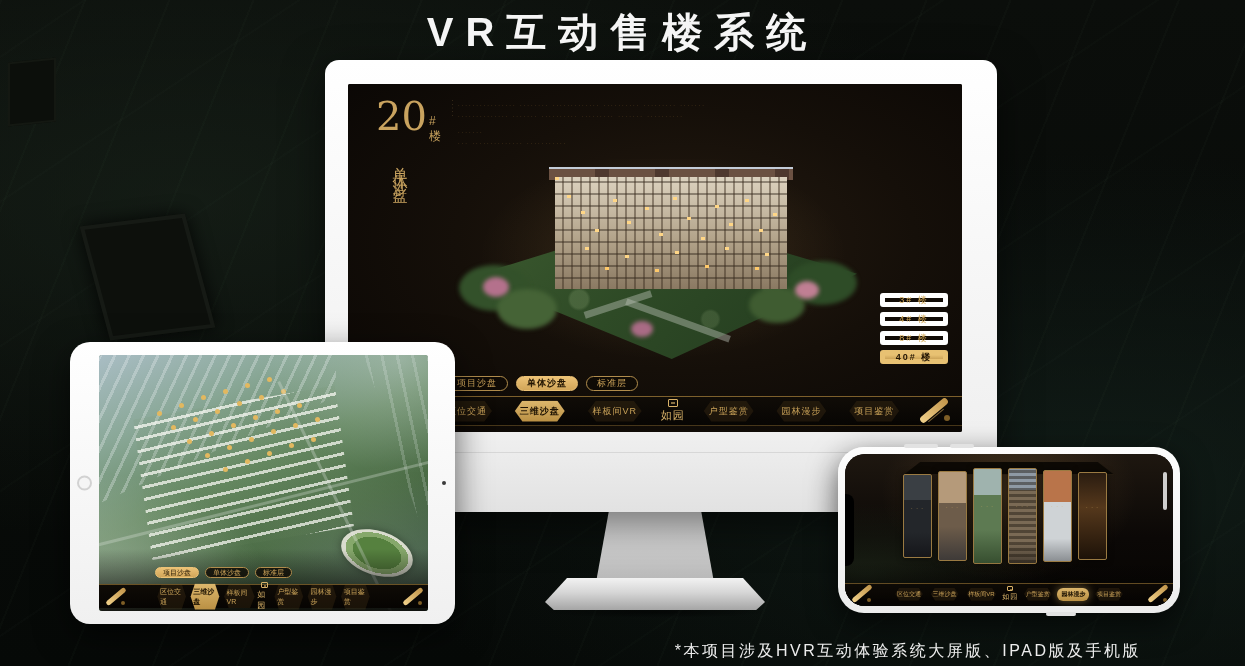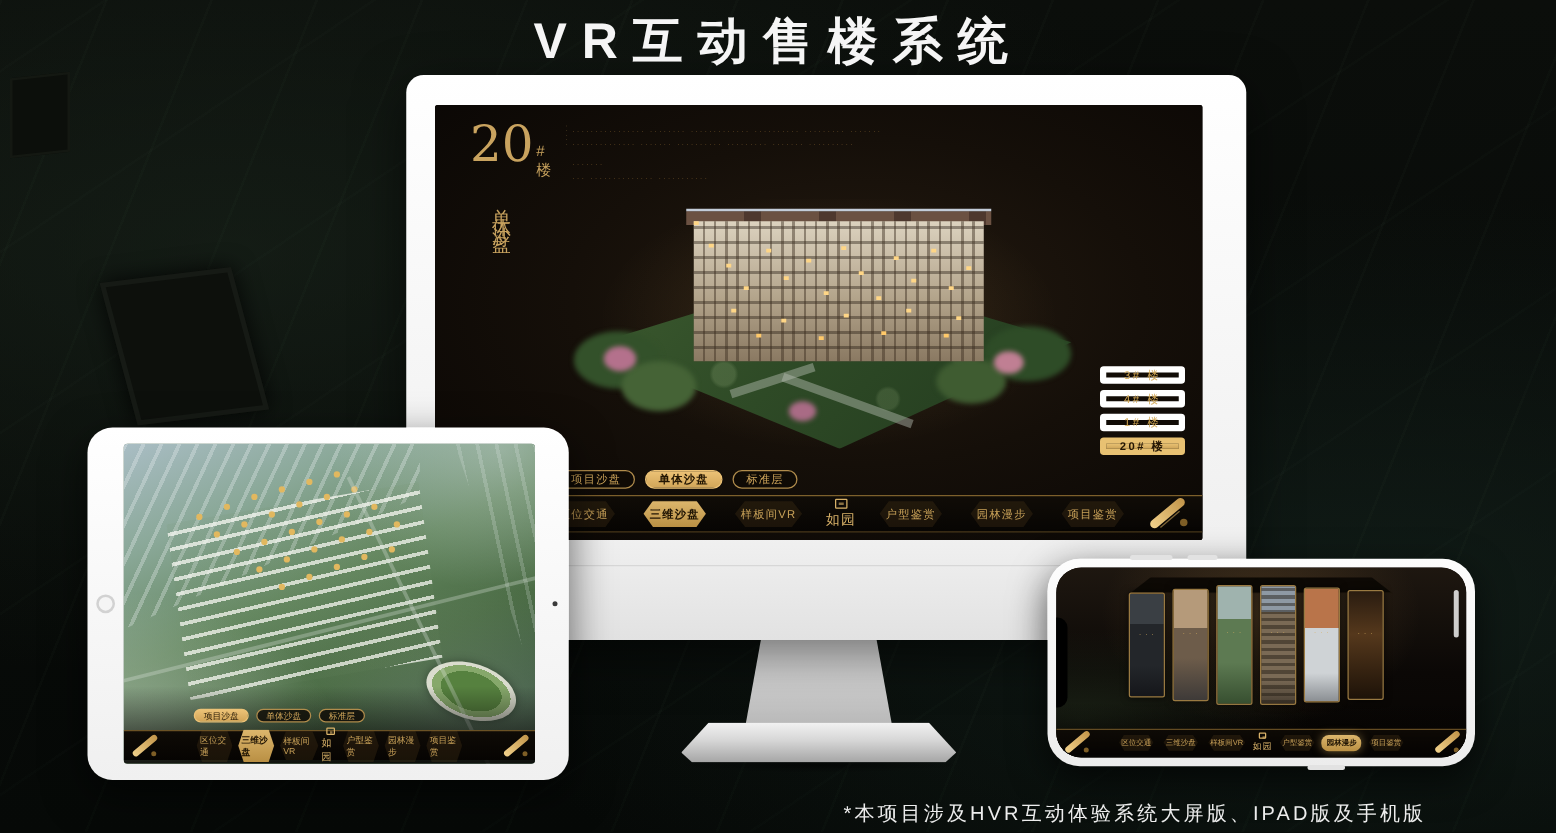--- a/index.html
+++ b/index.html
@@ -297,22 +297,22 @@
       <div class="bld">
         <div class="bld-roof"></div>
         <div class="bld-body"></div>
         <div class="bld-lights"></div>
       </div>
     </div>
 
     <div class="floor-btns">
       <div class="fbtn">3# 楼</div>
       <div class="fbtn">4# 楼</div>
-      <div class="fbtn">1# 楼</div>
-      <div class="fbtn active">20# 楼</div>
+      <div class="fbtn">8# 楼</div>
+      <div class="fbtn active">40# 楼</div>
     </div>
 
     <div class="sub-tabs">
       <div class="pill">项目沙盘</div>
       <div class="pill active">单体沙盘</div>
       <div class="pill">标准层</div>
     </div>
 
     <div class="nav">
       <div class="nav-item">区位交通</div>

